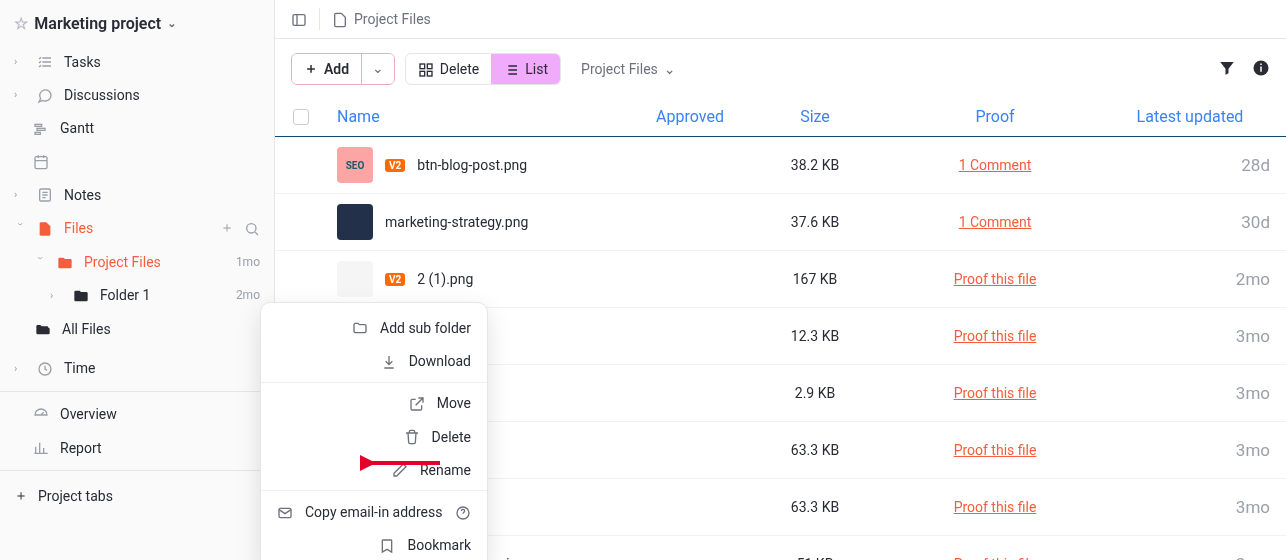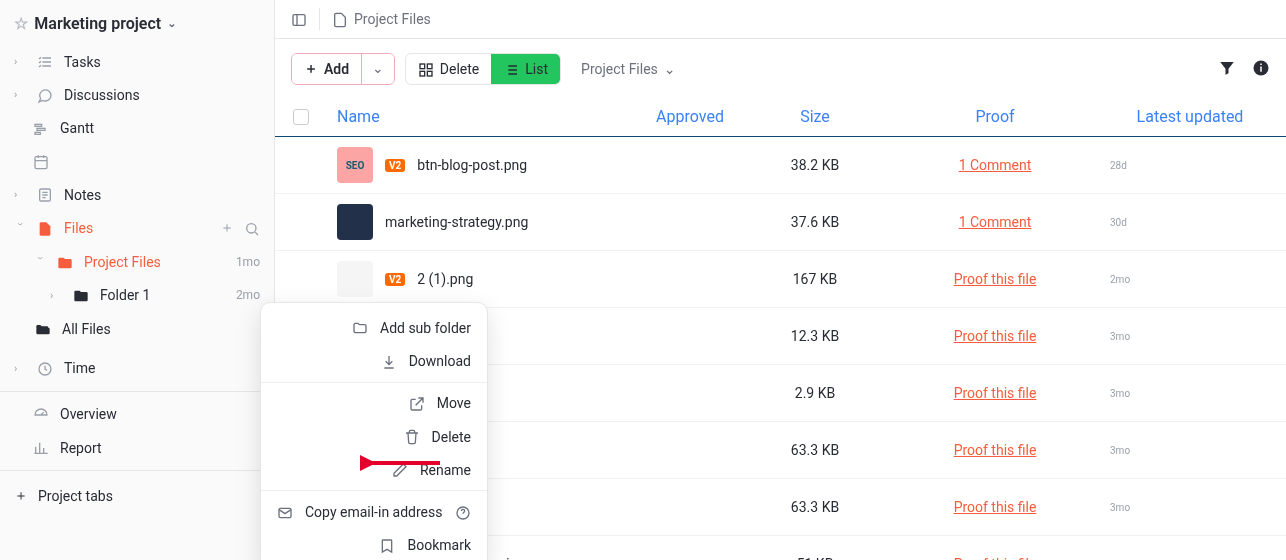--- a/index.html
+++ b/index.html
@@ -88,21 +88,21 @@
     gap: 6px;
     padding: 6px 12px;
     background: #fff;
     cursor: pointer;
     font-weight: 600;
     border-right: 1px solid #f0aab8;
   }
   .btn-add-caret { padding: 6px 10px; background: #fff; cursor: pointer; color: #6c717d; }
   .seg-group { display: flex; border: 1px solid #e6e6e6; border-radius: 6px; overflow: hidden; }
   .seg { padding: 6px 12px; display: flex; align-items:center; gap:6px; cursor:pointer; }
-  .seg.active { background: #22c55e; }
+  .seg.active { background: #f0abfc; }
   .toolbar-select { padding: 6px 10px; color: #6c717d; display:flex; align-items:center; gap:6px; cursor:pointer; }
   .toolbar-right { margin-left: auto; display:flex; gap:16px; align-items:center; }
 
   
   .table-head {
     display: grid;
     grid-template-columns: 46px 1fr 120px 130px 230px 160px;
     padding: 8px 16px 10px 16px;
     border-bottom: 1px solid #0c4a6e;
     color: #3b82f6;
@@ -117,21 +117,21 @@
     padding: 10px 16px;
     border-bottom: 1px solid #f1f1f1;
     align-items: center;
   }
   .name-cell { display:flex; align-items:center; gap:12px; }
   .thumb { width:36px; height:36px; border-radius:4px; background:#ccd; flex-shrink:0; display:flex; align-items:center; justify-content:center; font-size:10px; font-weight:bold; overflow:hidden; }
   .badge { background:#ff6a00; color:#fff; border-radius:3px; font-size:10px; font-weight:bold; padding:1px 4px; }
   .size-cell { text-align:center; color:#292b35; }
   .proof-cell { text-align:center; }
   .proof-link { color:#f55d3e; text-decoration: underline; cursor:pointer; }
-  .updated-cell { text-align:left; color:#9aa0aa; font-size:10px; }
+  .updated-cell { text-align:right; color:#9aa0aa; font-size:17px; }
   .approved-cell { text-align:center; }
 
   
   .context-menu {
     position: absolute;
     left: 260px;
     top: 302px;
     width: 228px;
     background: #fff;
     border: 1px solid #e6e6e6;

